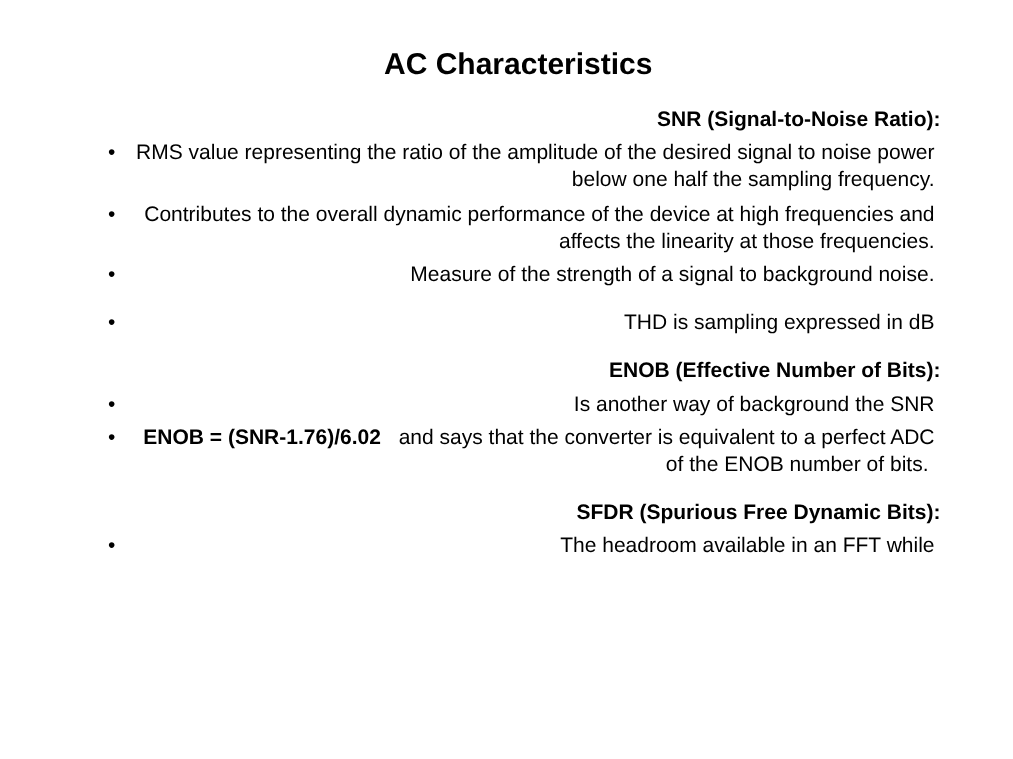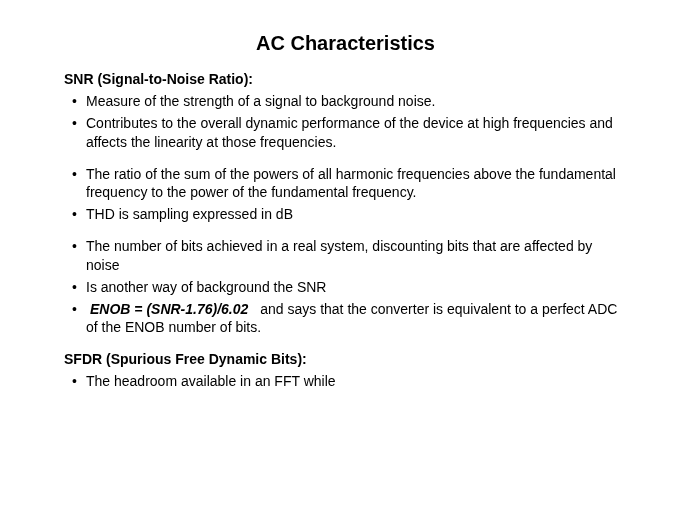--- a/index.html
+++ b/index.html
@@ -12,62 +12,62 @@
       padding: 18px 44px 20px 44px;
       font-size: 14px;
       line-height: 1.3;
     }
     h1 {
       text-align: center;
       font-size: 20px;
       font-weight: bold;
       margin-bottom: 14px;
     }
-    .section { margin-bottom: 14px; }
+    .section { margin-bottom: 14px; text-align: right; }
     .section-heading {
       font-weight: bold;
       font-size: 14px;
       margin-bottom: 2px;
     }
     ul { list-style: none; padding-left: 0; }
     li {
       padding-left: 18px;
       position: relative;
       margin-bottom: 1px;
     }
     li::before {
       content: "•";
       position: absolute;
       left: 4px;
       top: 0;
     }
-    .bold { font-weight: bold; font-style: italic; }
+    .bold { font-weight: bold; }
   </style>
 </head>
 <body>
 
 <h1>AC Characteristics</h1>
 
 <div id="sections-container">
     <div class="section">
       <div class="section-heading">SNR (Signal-to-Noise Ratio):</div>
       <ul>
+        <li>RMS value representing the ratio of the amplitude of the desired signal to noise power below one half the sampling frequency.</li>
+        <li>Contributes to the overall dynamic performance of the device at high frequencies and affects the linearity at those frequencies.</li>
         <li>Measure of the strength of a signal to background noise.</li>
-        <li>Contributes to the overall dynamic performance of the device at high frequencies and affects the linearity at those frequencies.</li>
       </ul>
     </div>
     <div class="section">
       <ul>
-        <li>The ratio of the sum of the powers of all harmonic frequencies above the fundamental frequency to the power of the fundamental frequency.</li>
         <li>THD is sampling expressed in dB</li>
       </ul>
     </div>
     <div class="section">
+      <div class="section-heading">ENOB (Effective Number of Bits):</div>
       <ul>
-        <li>The number of bits achieved in a real system, discounting bits that are affected by noise</li>
         <li>Is another way of background the SNR</li>
         <li><span class="bold">ENOB = (SNR-1.76)/6.02 </span><span>and says that the converter is equivalent to a perfect ADC of the ENOB number of bits.</span></li>
       </ul>
     </div>
     <div class="section">
       <div class="section-heading">SFDR (Spurious Free Dynamic Bits):</div>
       <ul>
         <li>The headroom available in an FFT while</li>
       </ul>
     </div>

